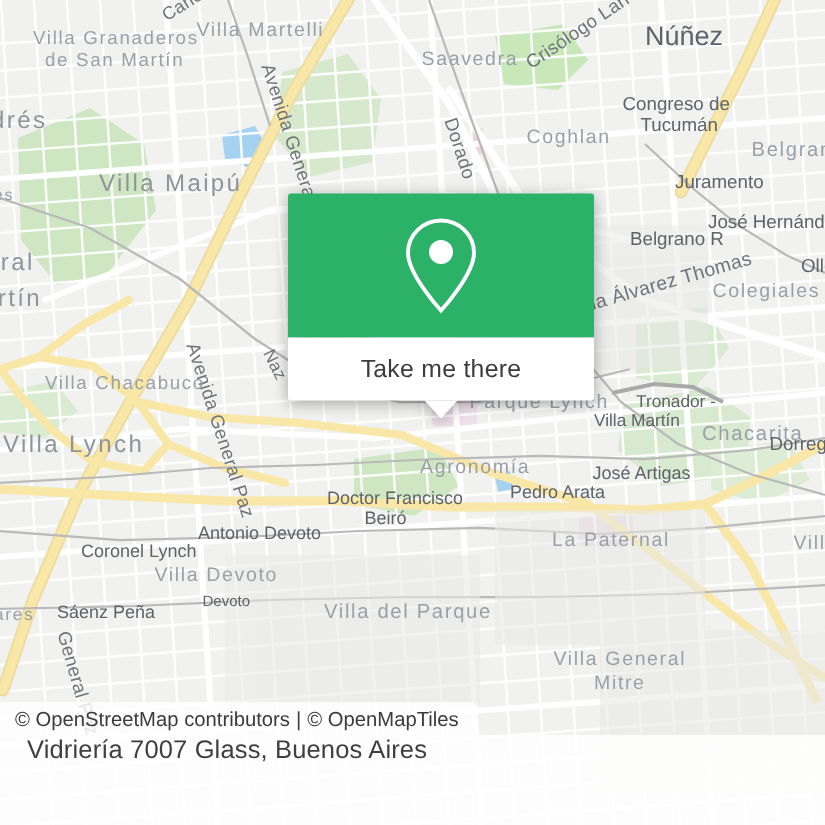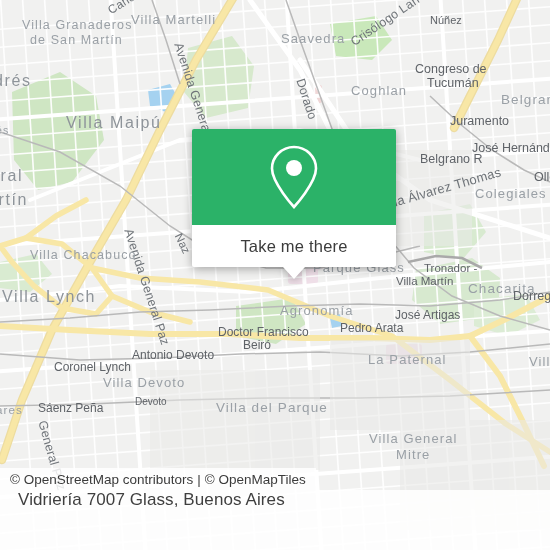--- a/index.html
+++ b/index.html
@@ -246,21 +246,21 @@
       </g>
     </svg>
 
     <div id="labels">
         <div class="lbl place" style="left: 22px; top: 18px; font-size: 12.5px;">Villa Granaderos</div>
         <div class="lbl place" style="left: 30px; top: 33px; font-size: 12.5px;">de San Martín</div>
         <div class="lbl place" style="left: 131px; top: 12px; font-size: 13px;">Villa Martelli</div>
         <div class="lbl street" style="left: 109px; top: 4px; font-size: 12px; transform-origin: 0px 50%; transform: rotate(-32deg);">Cano</div>
         <div class="lbl place" style="left: 281px; top: 31px; font-size: 13px;">Saavedra</div>
         <div class="lbl street" style="left: 352px; top: 36px; font-size: 12.5px; transform-origin: 0px 50%; transform: rotate(-34deg);">Crisólogo Larralde</div>
-        <div class="lbl poi" style="left: 430px; top: 14px; font-size: 11px;">Núñez</div>
+        <div class="lbl poi" style="left: 430px; top: 14px; font-size: 18px;">Núñez</div>
         <div class="lbl poi" style="left: 415px; top: 62px; font-size: 12.5px;">Congreso de</div>
         <div class="lbl poi" style="left: 427px; top: 76px; font-size: 12.5px;">Tucumán</div>
         <div class="lbl place" style="left: 351px; top: 83px; font-size: 13px;">Coghlan</div>
         <div class="lbl street" style="left: 300px; top: 72px; font-size: 12.5px; transform-origin: 0px 50%; transform: rotate(72deg);">Dorado</div>
         <div class="lbl place" style="left: 455px; top: 92px; font-size: 13.5px; margin-left: 46px;">Belgrano</div>
         <div class="lbl poi" style="left: 450px; top: 114px; font-size: 12.5px;">Juramento</div>
         <div class="lbl poi" style="left: 472px; top: 141px; font-size: 12.5px;">José Hernández</div>
         <div class="lbl poi" style="left: 420px; top: 152px; font-size: 12.5px;">Belgrano R</div>
         <div class="lbl poi" style="left: 534px; top: 170px; font-size: 12.5px;">Olle</div>
         <div class="lbl place" style="left: 475px; top: 186px; font-size: 13px;">Colegiales</div>
@@ -269,21 +269,21 @@
         <div class="lbl place" style="left: -4px; top: 124px; font-size: 10.5px;">és</div>
         <div class="lbl placeBig" style="left: -10px; top: 167px; font-size: 16px;">eral</div>
         <div class="lbl placeBig" style="left: -12px; top: 191px; font-size: 16px;">artín</div>
         <div class="lbl street" style="left: 178px; top: 36px; font-size: 12.5px; transform-origin: 0px 50%; transform: rotate(72deg);">Avenida General Paz</div>
         <div class="lbl street" style="left: 128px; top: 222px; font-size: 12.5px; transform-origin: 0px 50%; transform: rotate(72deg);">Avenida General Paz</div>
         <div class="lbl street" style="left: 178px; top: 228px; font-size: 11.5px; transform-origin: 0px 50%; transform: rotate(64deg);">Naz</div>
         <div class="lbl street" style="left: 362px; top: 138px; font-size: 12px; transform-origin: 0px 50%; transform: rotate(72deg);">oe</div>
         <div class="lbl street" style="left: 358px; top: 205px; font-size: 13px; transform-origin: 0px 50%; transform: rotate(-16deg);">Avenida Álvarez Thomas</div>
         <div class="lbl place" style="left: 30px; top: 248px; font-size: 12.5px;">Villa Chacabuco</div>
         <div class="lbl placeBig" style="left: 2px; top: 288px; font-size: 16px;">Villa Lynch</div>
-        <div class="lbl place" style="left: 313px; top: 260px; font-size: 13px;">Parque Glass</div>
+        <div class="lbl place" style="left: 313px; top: 260px; font-size: 13px;">Parque Lynch</div>
         <div class="lbl poi" style="left: 400px; top: 262px; font-size: 11.5px; padding-left: 24px;">Tronador -</div>
         <div class="lbl poi" style="left: 396px; top: 275px; font-size: 11.5px;">Villa Martín</div>
         <div class="lbl place" style="left: 468px; top: 281px; font-size: 13.5px;">Chacarita</div>
         <div class="lbl place" style="left: 280px; top: 303px; font-size: 13px;">Agronomía</div>
         <div class="lbl poi" style="left: 395px; top: 308px; font-size: 12px;">José Artigas</div>
         <div class="lbl poi" style="left: 218px; top: 325px; font-size: 12px;">Doctor Francisco</div>
         <div class="lbl poi" style="left: 243px; top: 338px; font-size: 12px;">Beiró</div>
         <div class="lbl poi" style="left: 340px; top: 321px; font-size: 12px;">Pedro Arata</div>
         <div class="lbl place" style="left: 368px; top: 352px; font-size: 13px;">La Paternal</div>
         <div class="lbl poi" style="left: 513px; top: 289px; font-size: 12.5px;">Dorrego</div>

